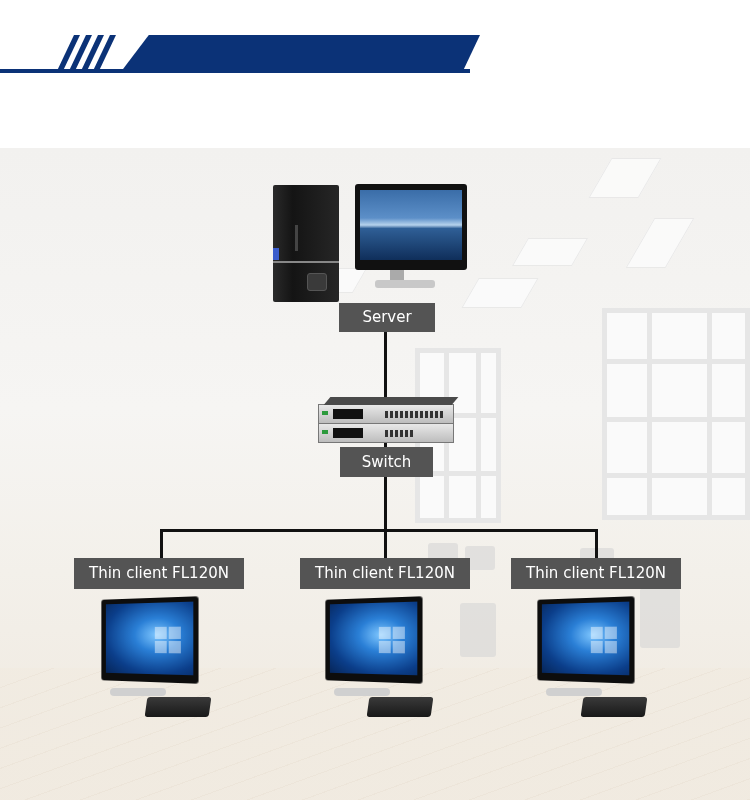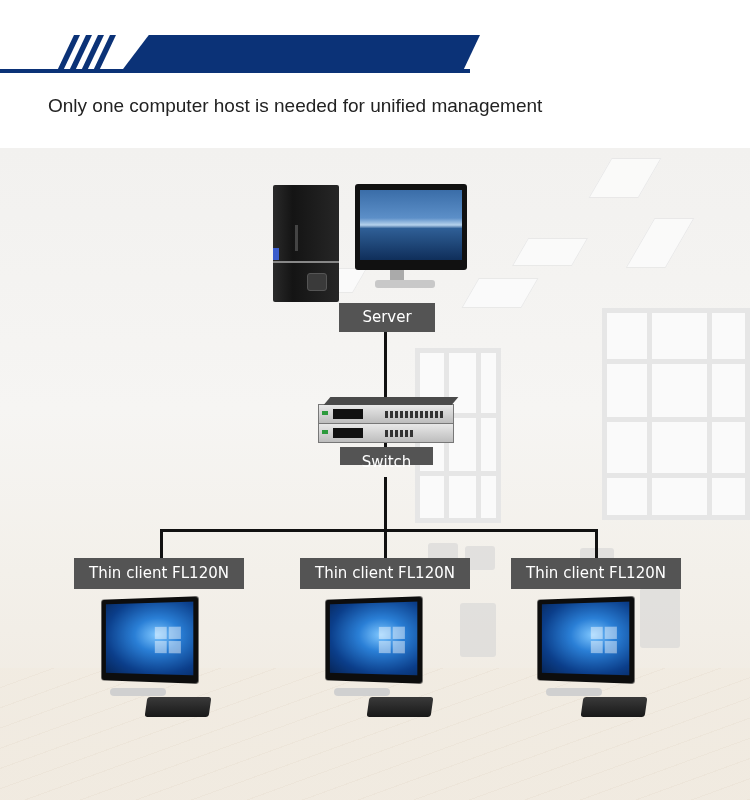--- a/index.html
+++ b/index.html
@@ -79,21 +79,20 @@
   <svg class="stripes" viewBox="0 0 70 38">
     <g fill="#0b3277">
       <polygon points="18,0 24,0 6,38 0,38"></polygon>
       <polygon points="30,0 36,0 18,38 12,38"></polygon>
       <polygon points="42,0 48,0 30,38 24,38"></polygon>
       <polygon points="54,0 60,0 42,38 36,38"></polygon>
     </g>
   </svg>
   <div class="banner-line"></div>
   <div class="banner-bar"></div>
-  <div class="subtitle">Only one computer host is needed for unified management</div>
 </div>
 
 <div class="room">
   <div class="ceiling-light" style="left:600px;top:10px;width:50px;height:40px;"></div>
   <div class="ceiling-light" style="left:640px;top:70px;width:40px;height:50px;"></div>
   <div class="ceiling-light" style="left:520px;top:90px;width:60px;height:28px;"></div>
   <div class="ceiling-light" style="left:470px;top:130px;width:60px;height:30px;"></div>
   <div class="ceiling-light" style="left:290px;top:120px;width:70px;height:25px;"></div>
 
   <div class="window" style="left:415px;top:200px;width:86px;height:175px;">
@@ -146,21 +145,21 @@
     <div class="top"></div>
       <div class="led"></div>
       <div class="panel"></div>
       <div class="ports"></div>
   </div>
   <div class="switch-unit" style="top:423px;">
     <div class="led"></div>
       <div class="panel"></div>
       <div class="ports" style="width:30px;"></div>
   </div>
-  <div class="label" style="left:340px;top:447px;width:93px;height:18px;line-height:30px;">Switch</div>
+  <div class="label" style="left:340px;top:447px;width:93px;height:30px;line-height:30px;">Switch</div>
 </div>
 
 <div>
   <div class="label" style="left:74px;top:558px;width:170px;height:31px;line-height:31px;">Thin client FL120N</div>
   <div class="tc-monitor" style="left:98px;top:598px;">
     <div class="screen">
         <div class="logo"></div>
       </div>
   </div>
   <div class="tc-base" style="left:110px;top:688px;"></div>

